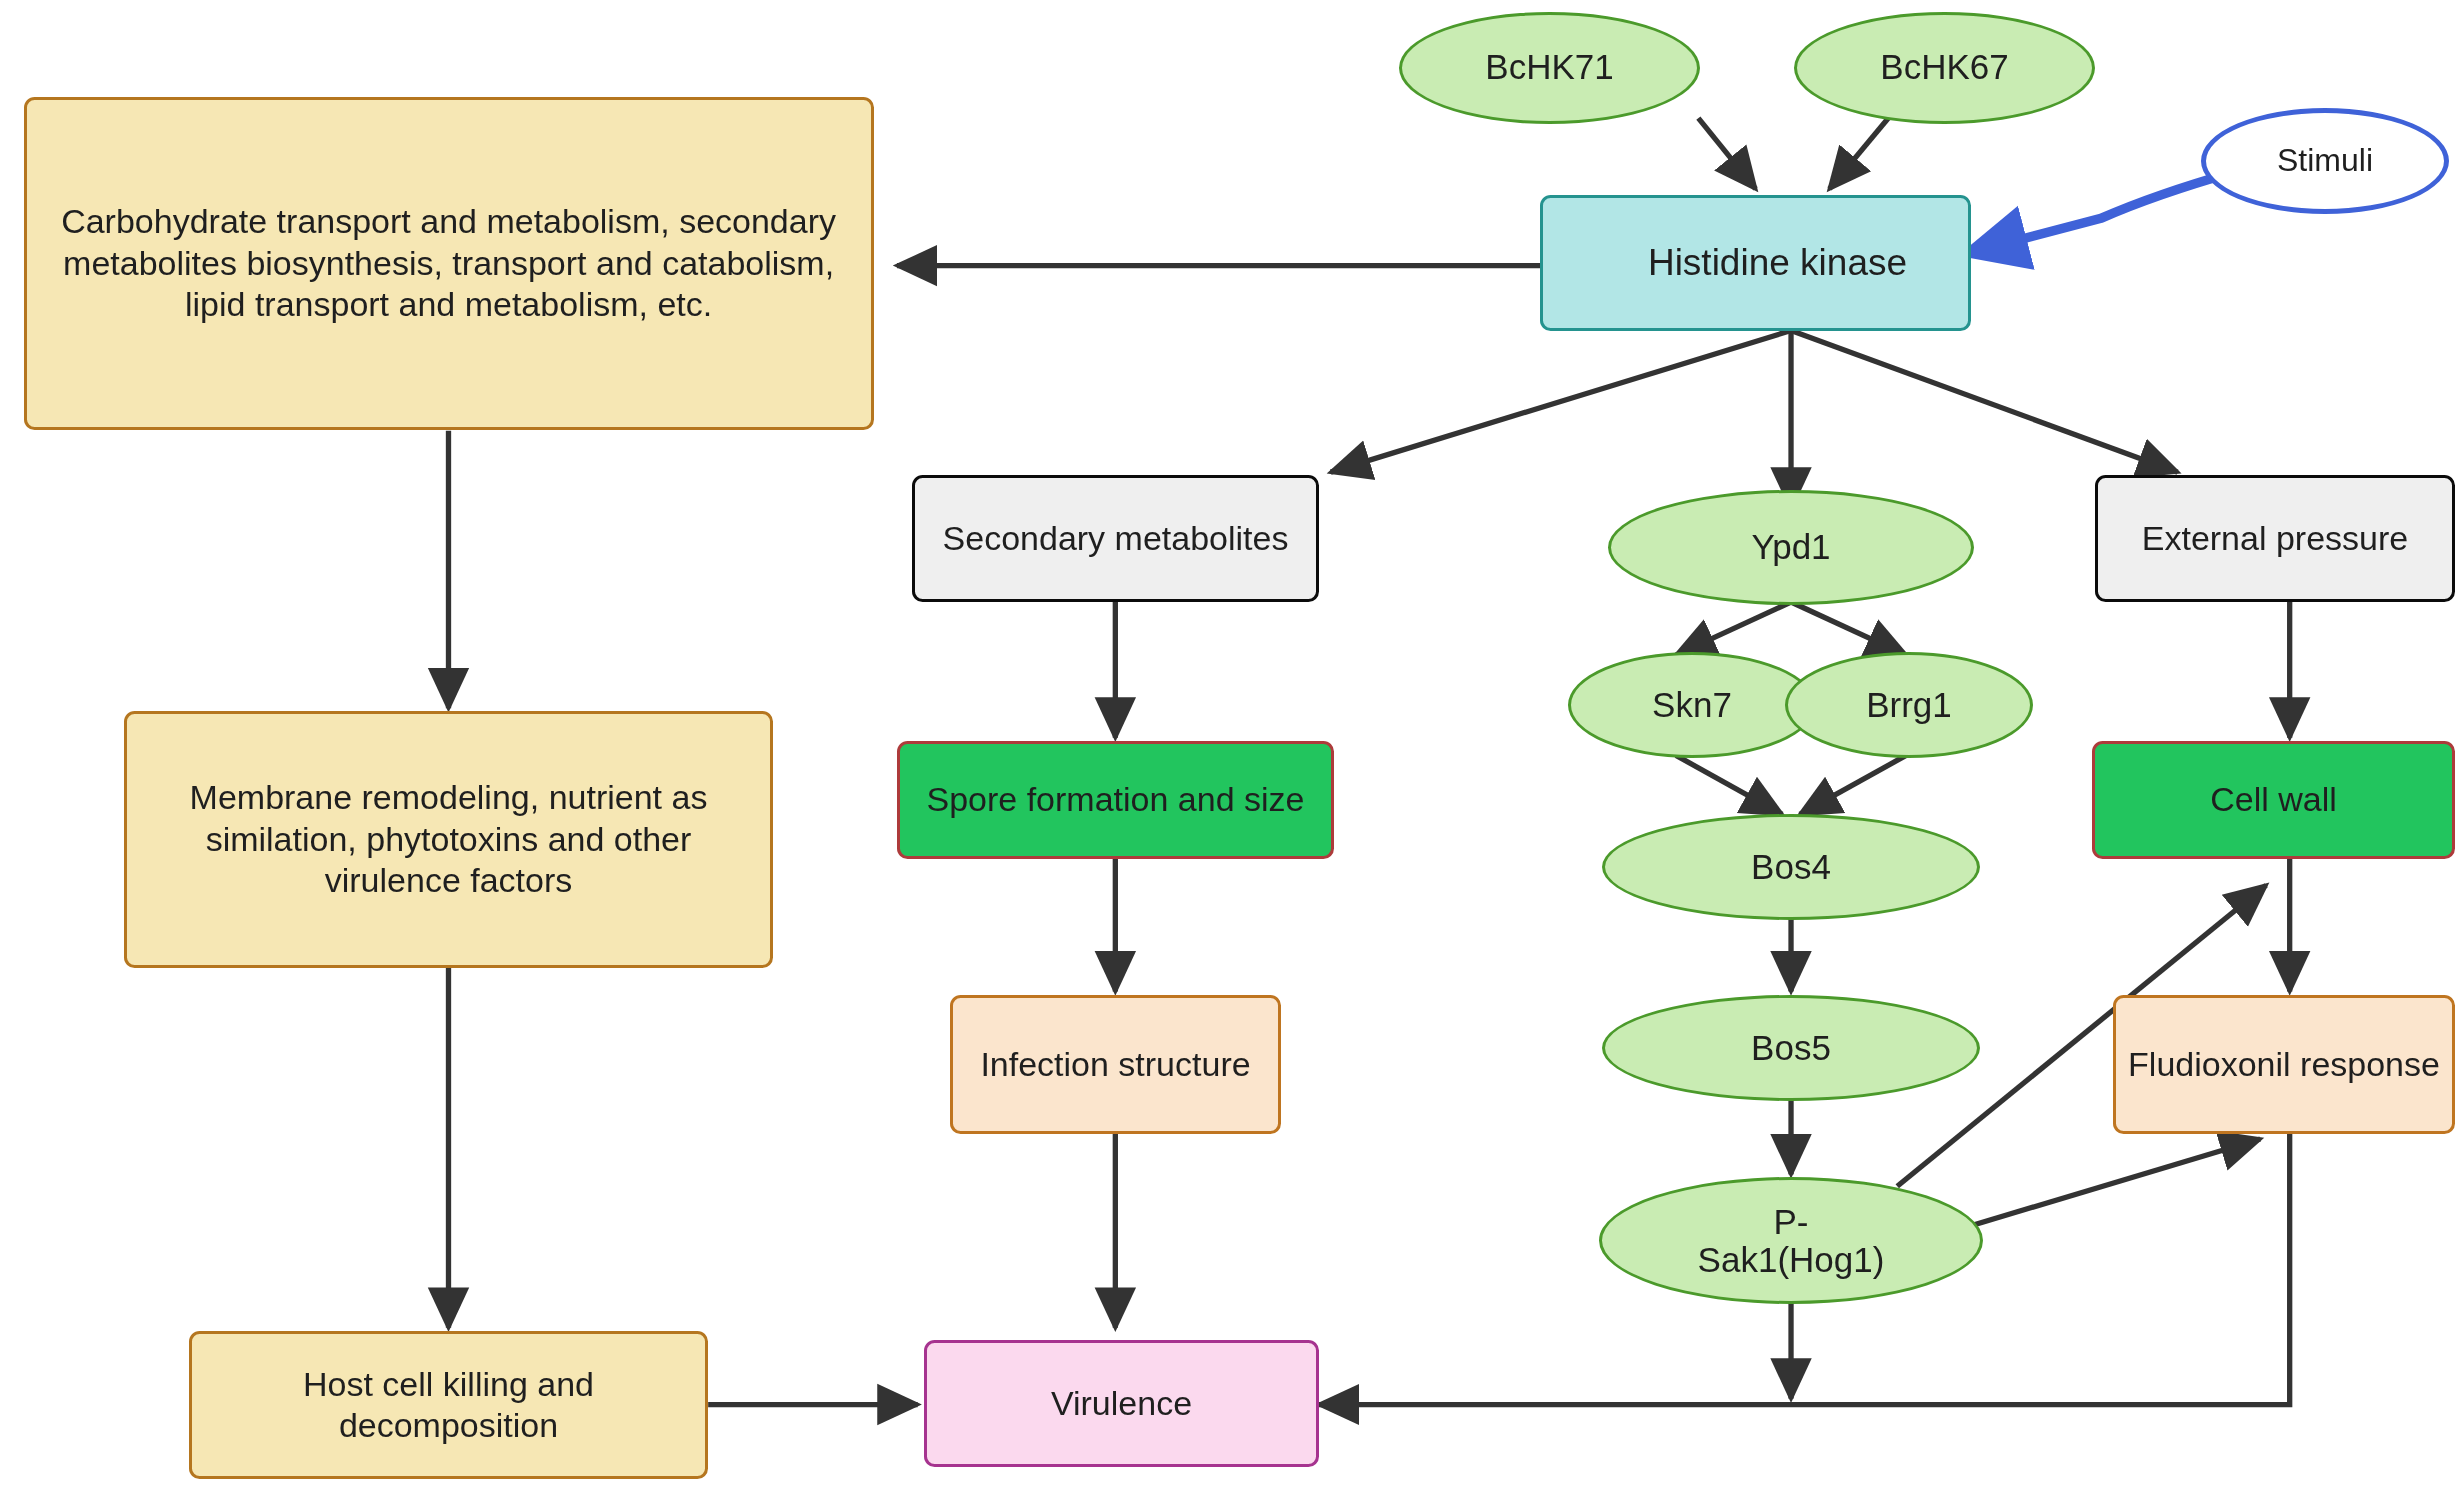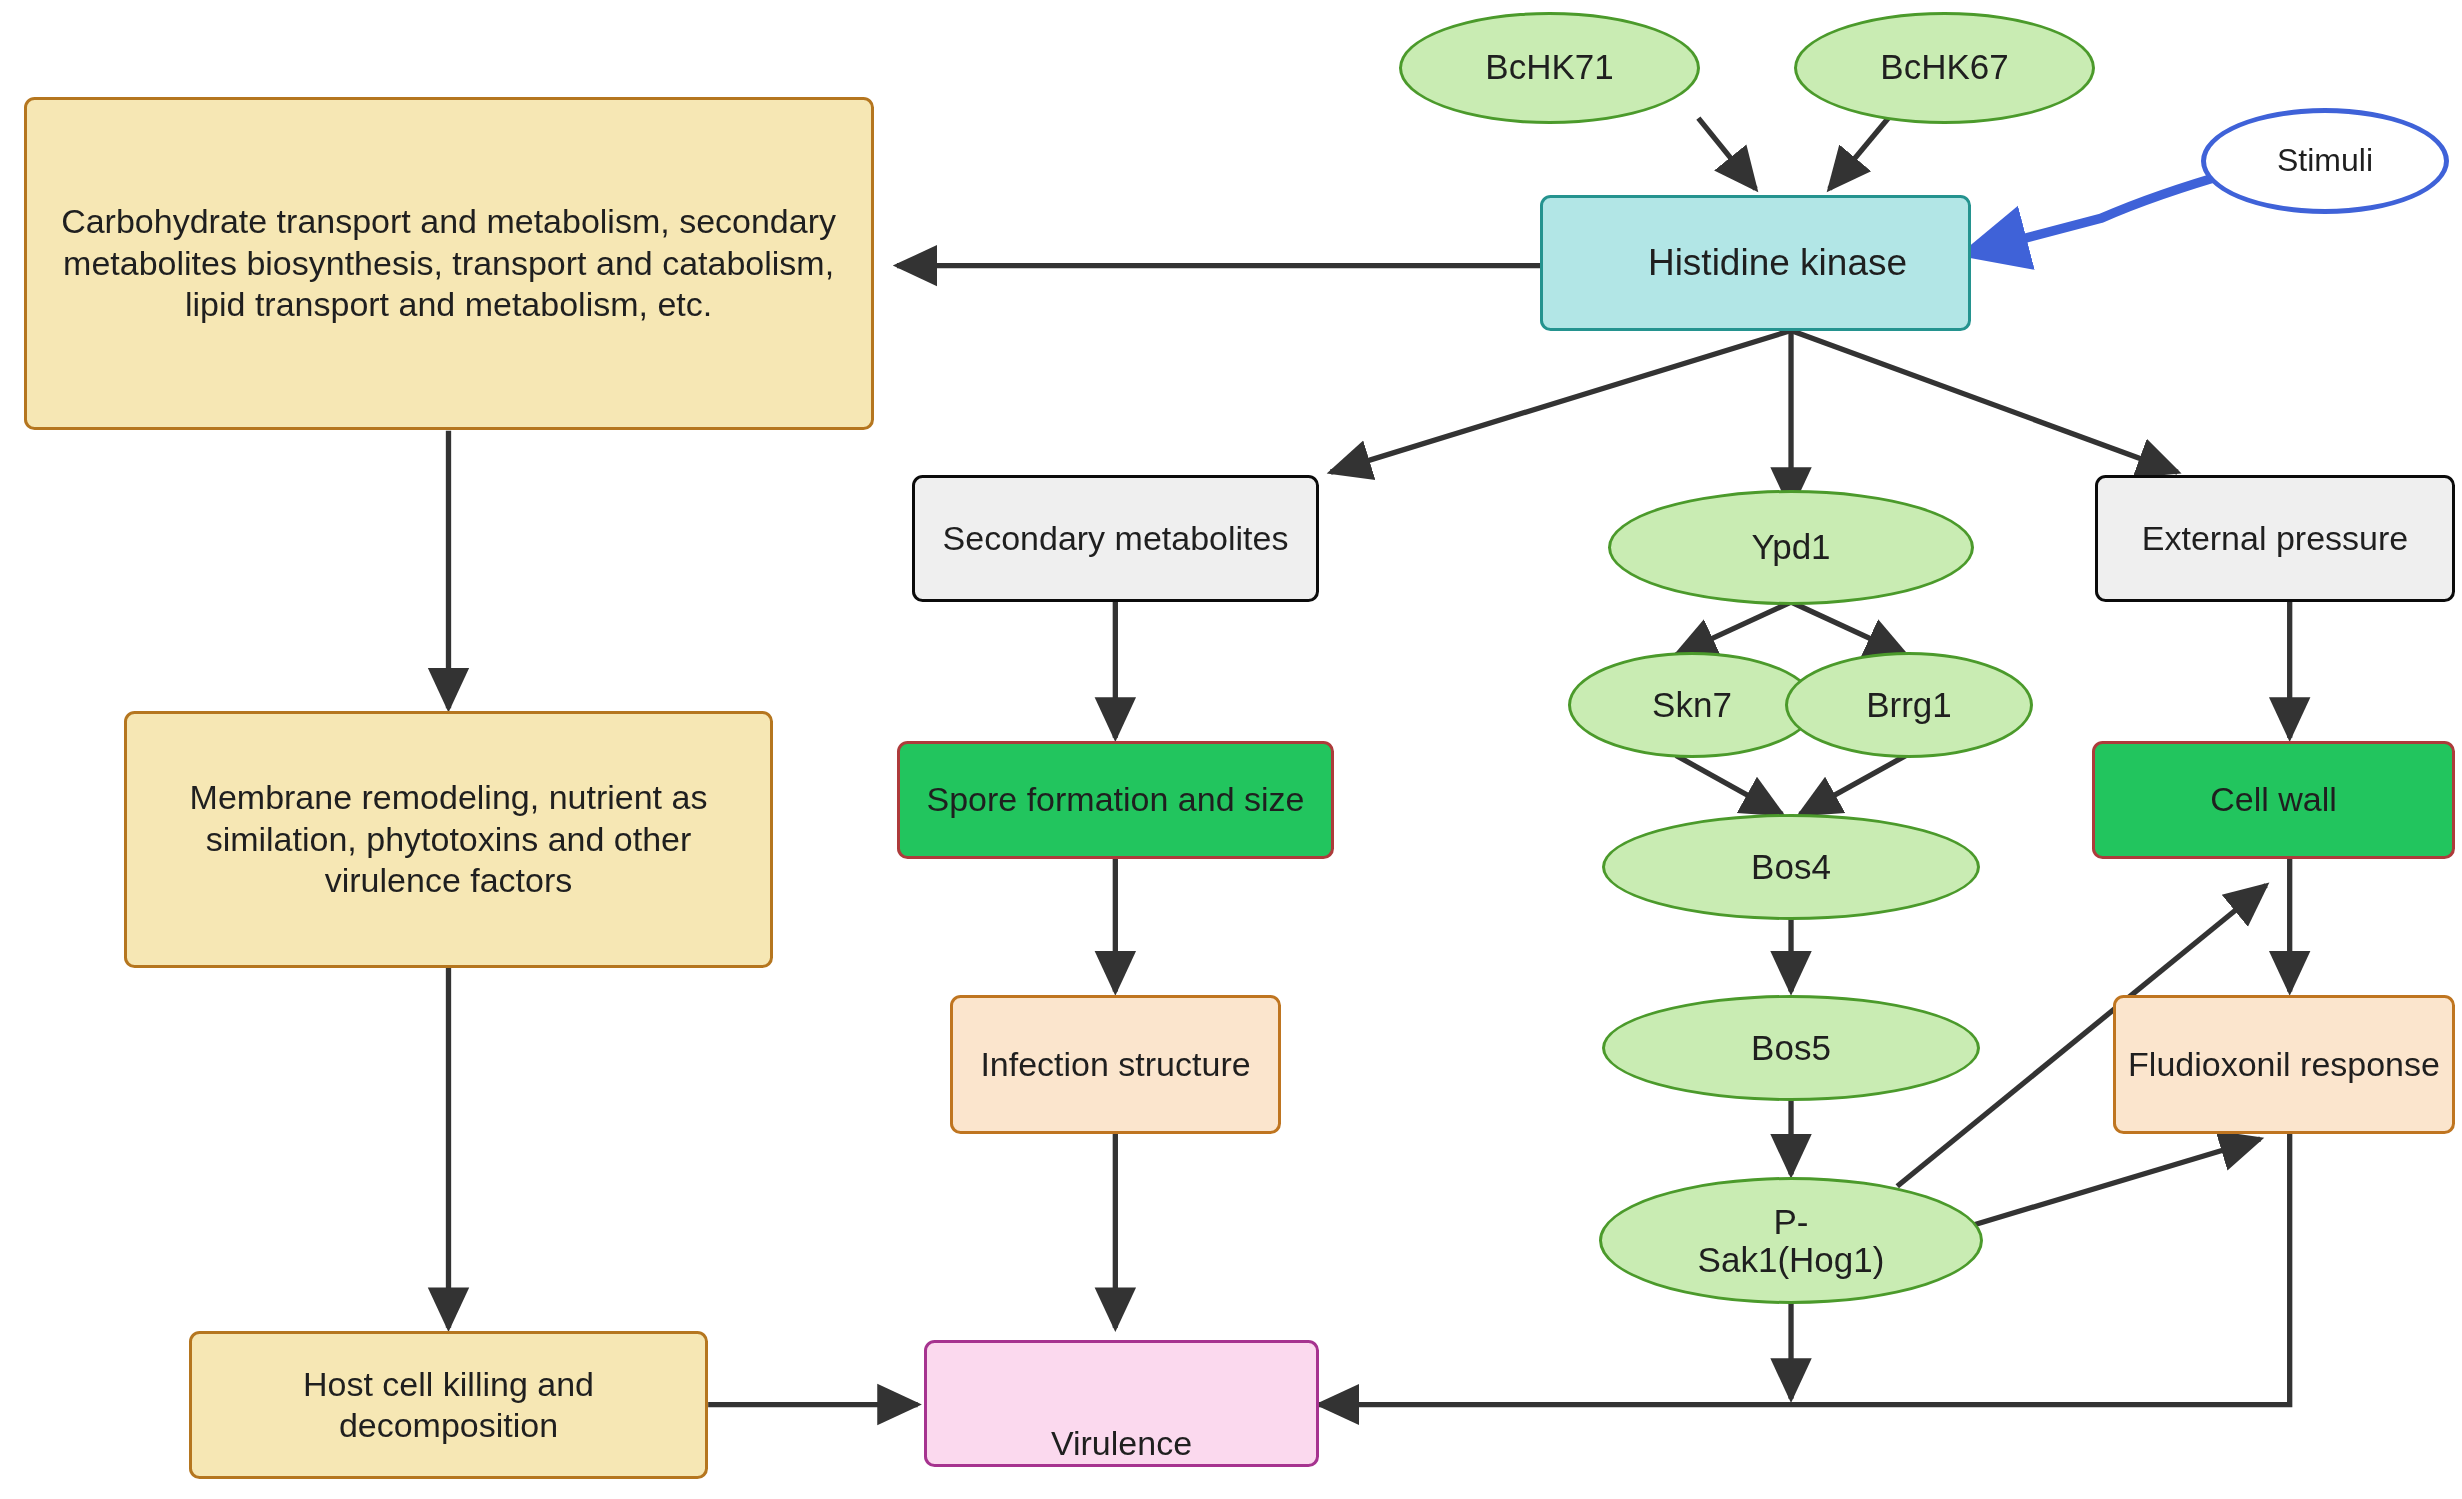--- a/index.html
+++ b/index.html
@@ -7,21 +7,21 @@
   #stage{position:relative;width:2462px;height:1499px;background:#fff;overflow:hidden;}
   #wires{position:absolute;left:0;top:0;width:2462px;height:1499px;pointer-events:none;}
   .node{position:absolute;box-sizing:border-box;display:flex;align-items:center;justify-content:center;text-align:center;color:#1f1f1f;line-height:1.22;}
   .rect{border-radius:10.6px;border-width:3.5px;border-style:solid;}
   .ell{border-width:3.5px;border-style:solid;border-radius:50%;}
   .yellow{background:#f6e7b4;border-color:#b5761f;}
   .cyan{background:#b2e6e6;border-color:#24938f;padding-left:44px;}
   .gray{background:#efefef;border-color:#0b0b0b;}
   .red{background:#22c55e;border-color:#ad3b3b;}
   .orange{background:#fbe5cd;border-color:#bf7520;}
-  .magenta{background:#fbd9ee;border-color:#a6338f;align-items:flex-end;}
+  .magenta{background:#fbd9ee;border-color:#a6338f;}
   .green{background:#c9ecb3;border-color:#4b9a2b;}
   .white-blue{background:#ffffff;border-color:#3f62d8;border-width:5.3px;}
   .t54{font-size:32px;}
   .t58{font-size:34px;}
   .t60{font-size:35px;}
   .t62{font-size:37px;}
 </style>
 </head>
 <body>
 

